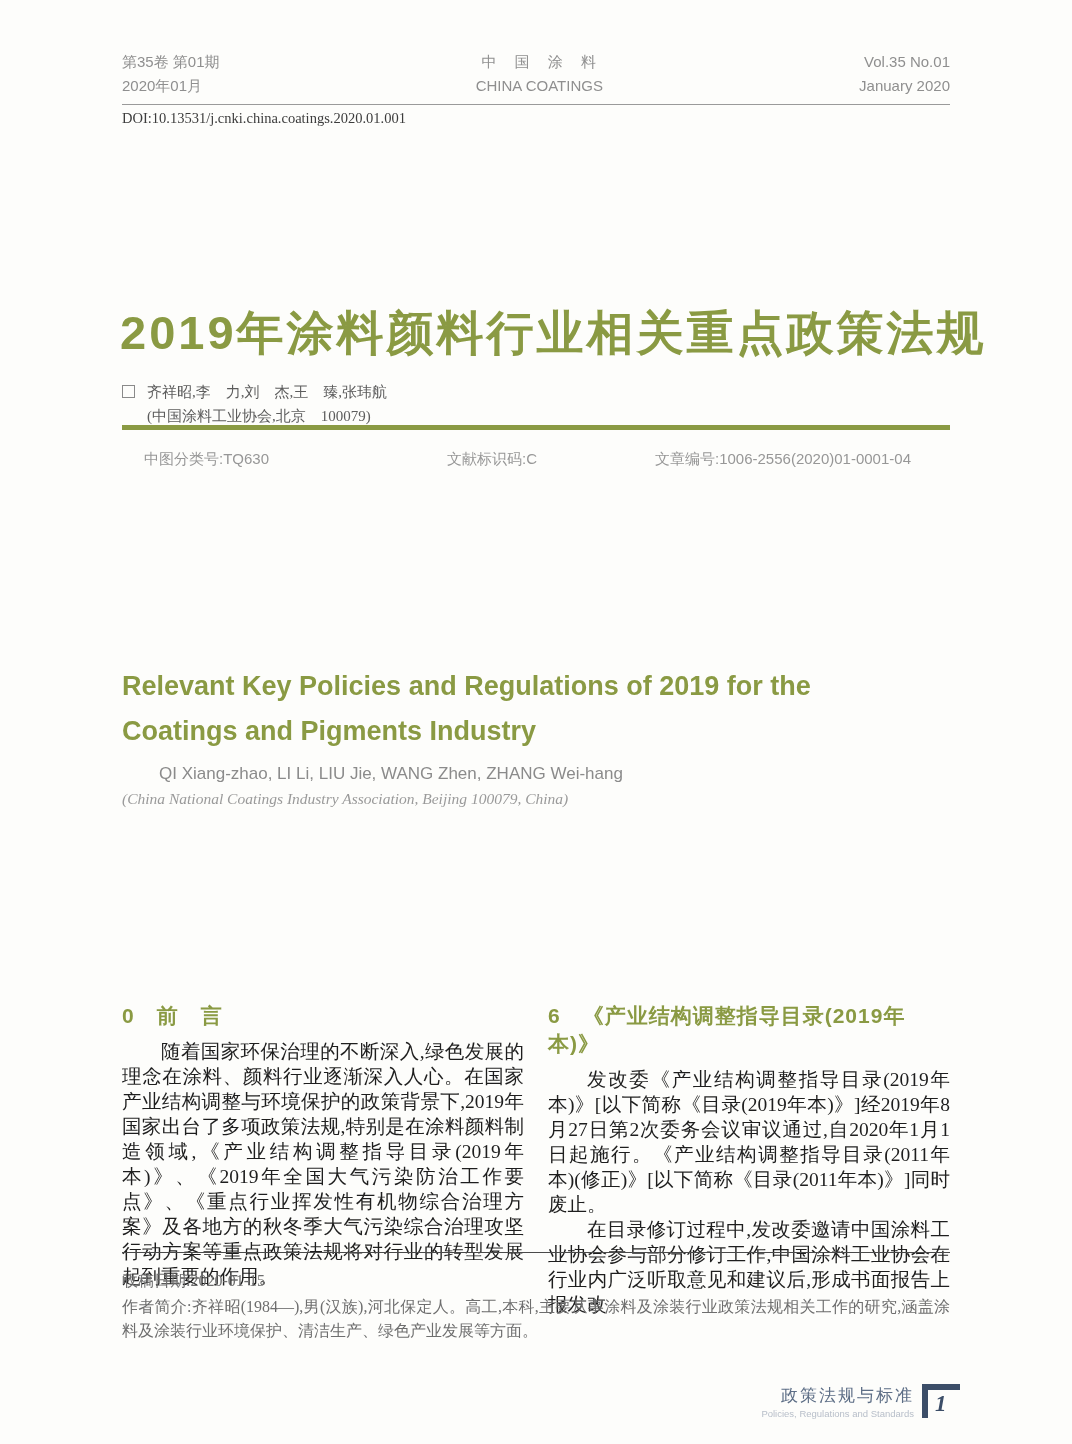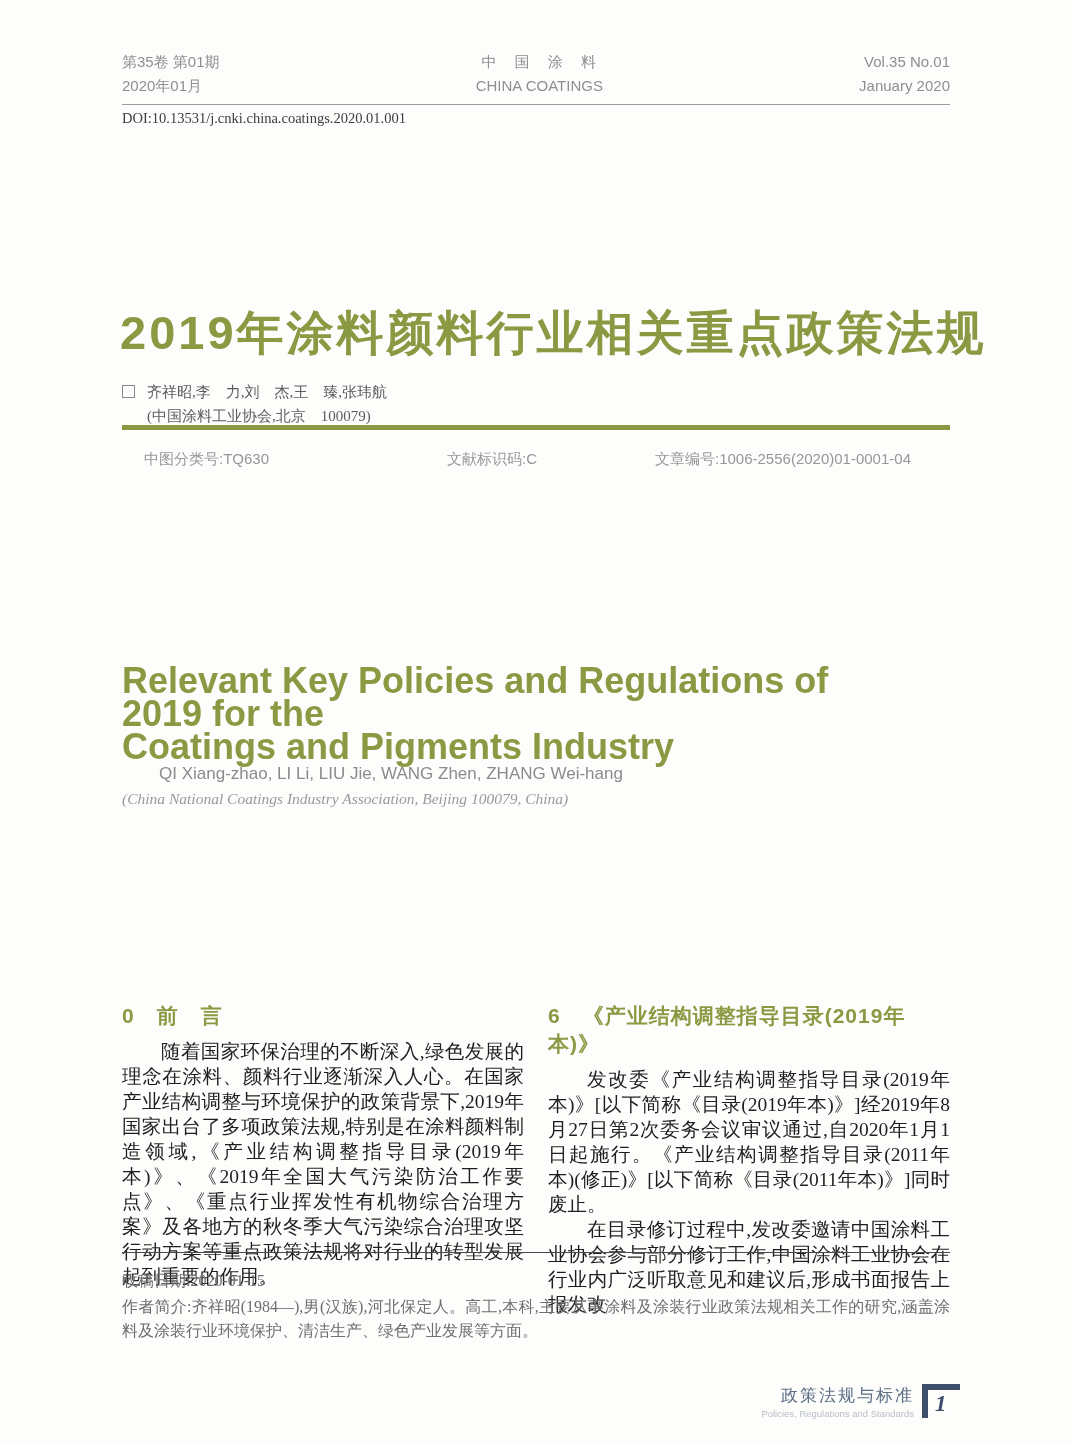--- a/index.html
+++ b/index.html
@@ -63,21 +63,21 @@
     font-family:"Liberation Sans","DejaVu Sans",sans-serif;
   }
   .meta-row .m1 { position:absolute; left:22px; }
   .meta-row .m2 { position:absolute; left:325px; }
   .meta-row .m3 { position:absolute; left:533px; }
 
   
   .title-en {
     position:absolute; left:122px; top:664px; width:790px;
     font-family:"Liberation Sans","DejaVu Sans",sans-serif;
-    font-weight:bold; font-size:36px; line-height:33px;
+    font-weight:bold; font-size:27px; line-height:45px;
     color:#8a9a43; letter-spacing:0px;
   }
   .authors-en {
     position:absolute; left:122px; top:764px;
     font-family:"Liberation Sans","DejaVu Sans",sans-serif;
     font-size:17px; color:#8b8b8b;margin-left:37px;
   }
   .affil-en {
     position:absolute; left:122px; top:790px;
     font-style:italic; font-size:15.5px; color:#9a9a9a;

